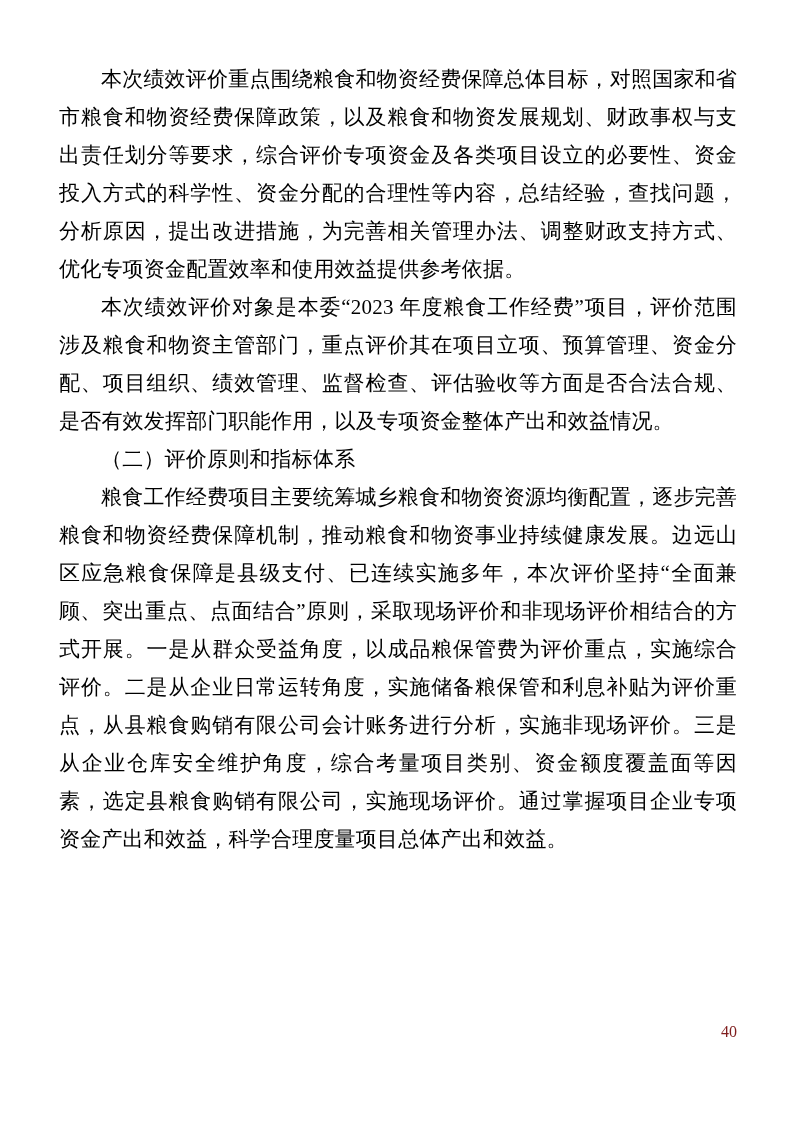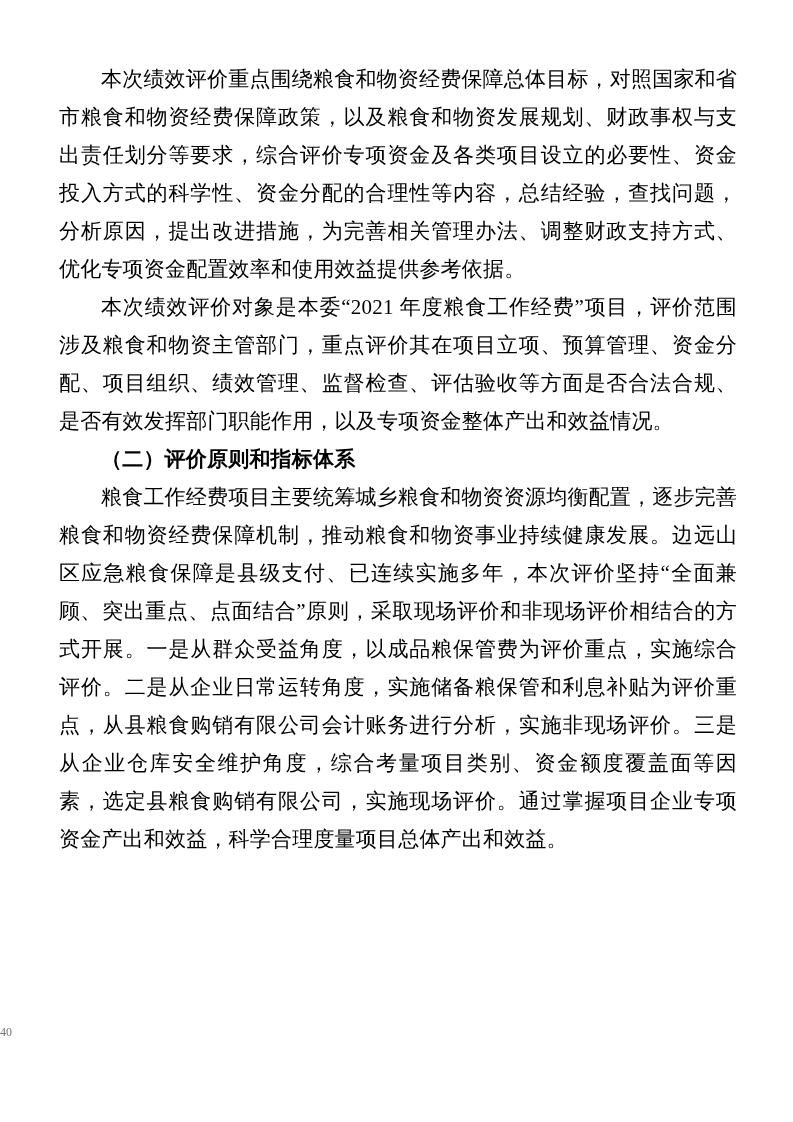--- a/index.html
+++ b/index.html
@@ -29,39 +29,39 @@
     text-align: justify;
     text-justify: inter-ideograph;
     text-indent: 2em;
     word-break: break-all;
     letter-spacing: 0.2px;
   }
   .section-heading {
     margin: 0;
     font-size: 21px;
     line-height: 38px;
-    font-weight: bold;
+    font-weight: normal;
     text-indent: 2em;
     letter-spacing: 0.2px;
   }
   .page-footer {
     position: absolute;
     top: 1024px;
     left: 0;
     width: 100%;
-    text-align: left;
-    font-size: 12px;
+    text-align: right;
+    font-size: 16px;
     line-height: 16px;
-    color: #737373;
+    color: #7f1d1d;
   }
 </style>
 </head>
 <body>
 
 <div class="page">
   <div class="text-block">
     <p class="body-para">本次绩效评价重点围绕粮食和物资经费保障总体目标，对照国家和省市粮食和物资经费保障政策，以及粮食和物资发展规划、财政事权与支出责任划分等要求，综合评价专项资金及各类项目设立的必要性、资金投入方式的科学性、资金分配的合理性等内容，总结经验，查找问题，分析原因，提出改进措施，为完善相关管理办法、调整财政支持方式、优化专项资金配置效率和使用效益提供参考依据。</p>
-    <p class="body-para">本次绩效评价对象是本委“2021 年度粮食工作经费”项目，评价范围涉及粮食和物资主管部门，重点评价其在项目立项、预算管理、资金分配、项目组织、绩效管理、监督检查、评估验收等方面是否合法合规、是否有效发挥部门职能作用，以及专项资金整体产出和效益情况。</p>
+    <p class="body-para">本次绩效评价对象是本委“2023 年度粮食工作经费”项目，评价范围涉及粮食和物资主管部门，重点评价其在项目立项、预算管理、资金分配、项目组织、绩效管理、监督检查、评估验收等方面是否合法合规、是否有效发挥部门职能作用，以及专项资金整体产出和效益情况。</p>
     <h3 class="section-heading">（二）评价原则和指标体系</h3>
     <p class="body-para">粮食工作经费项目主要统筹城乡粮食和物资资源均衡配置，逐步完善粮食和物资经费保障机制，推动粮食和物资事业持续健康发展。边远山区应急粮食保障是县级支付、已连续实施多年，本次评价坚持“全面兼顾、突出重点、点面结合”原则，采取现场评价和非现场评价相结合的方式开展。一是从群众受益角度，以成品粮保管费为评价重点，实施综合评价。二是从企业日常运转角度，实施储备粮保管和利息补贴为评价重点，从县粮食购销有限公司会计账务进行分析，实施非现场评价。三是从企业仓库安全维护角度，综合考量项目类别、资金额度覆盖面等因素，选定县粮食购销有限公司，实施现场评价。通过掌握项目企业专项资金产出和效益，科学合理度量项目总体产出和效益。</p>
   </div>
   <div class="page-footer">40</div>
 </div>
 
 </body></html>

